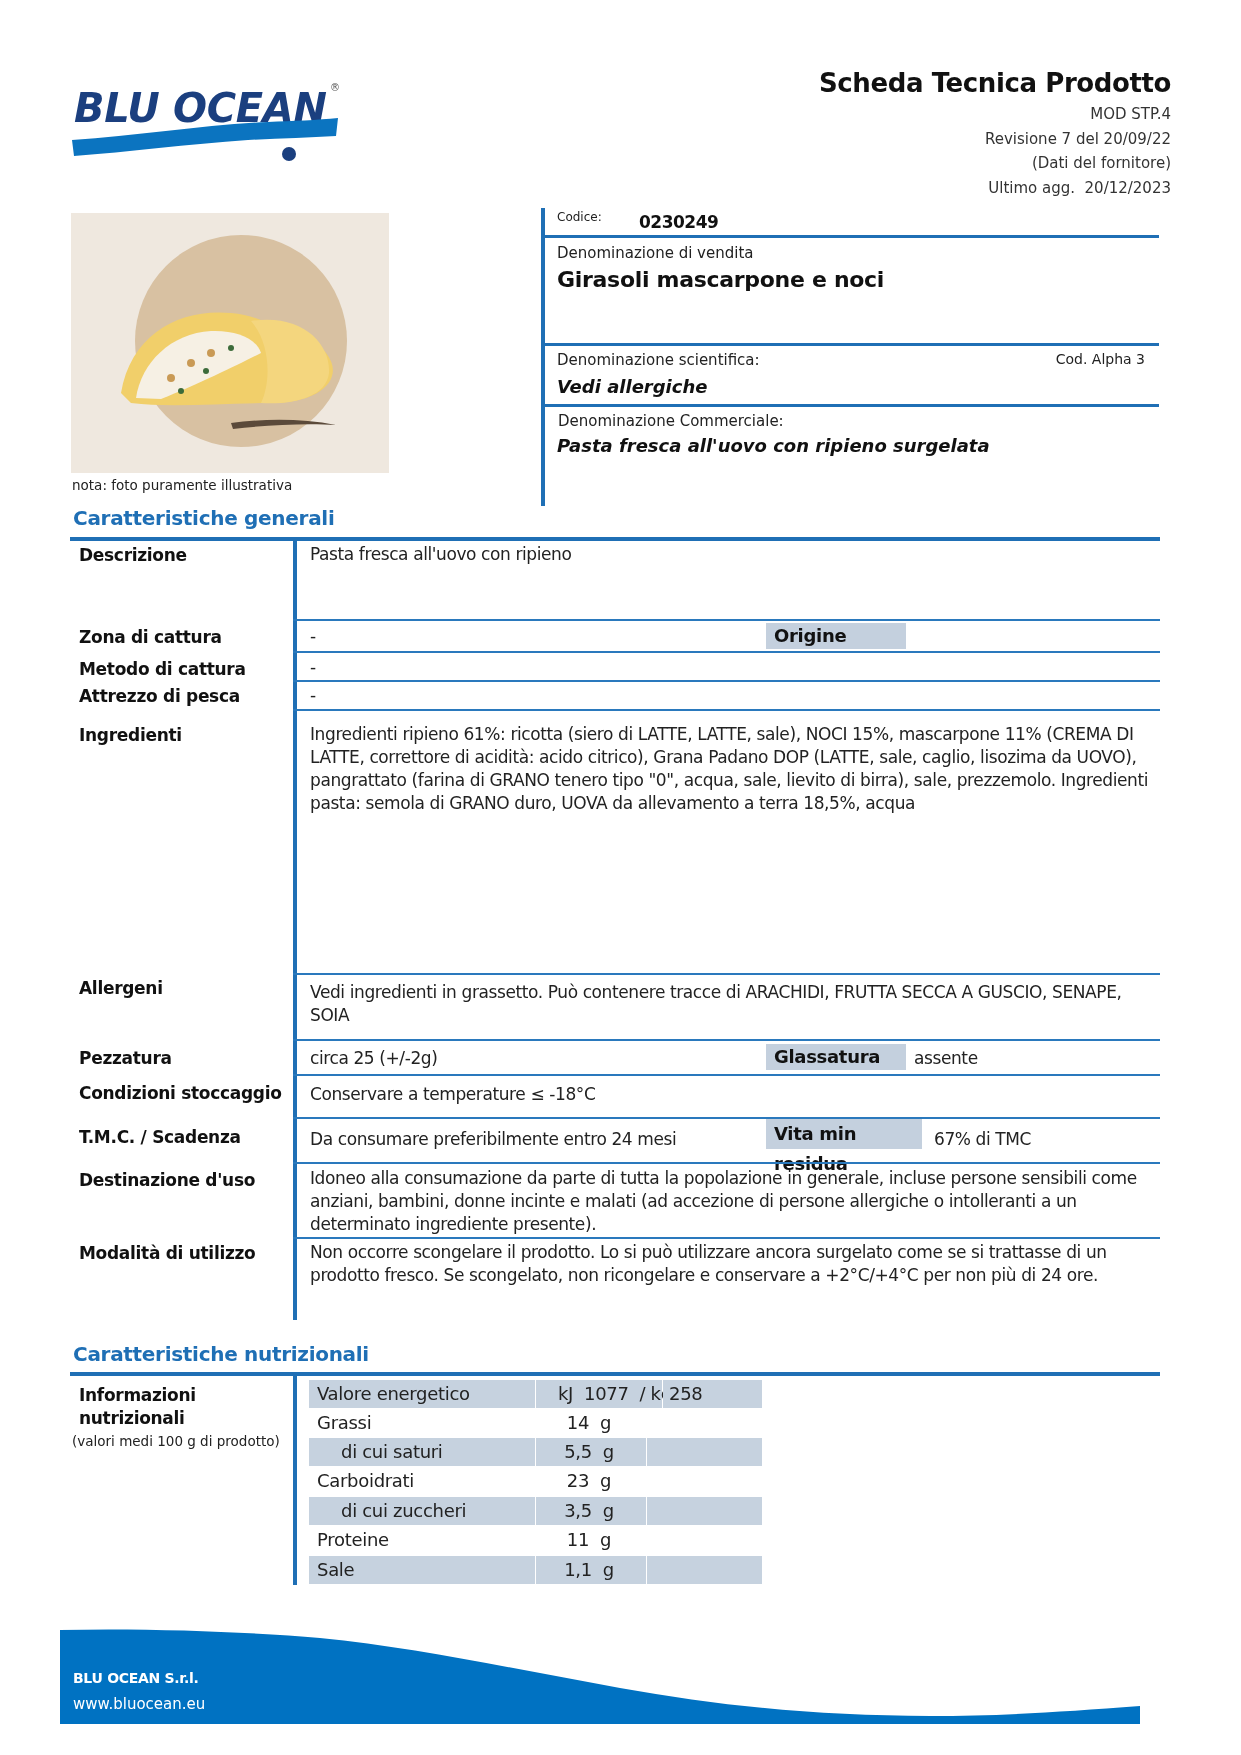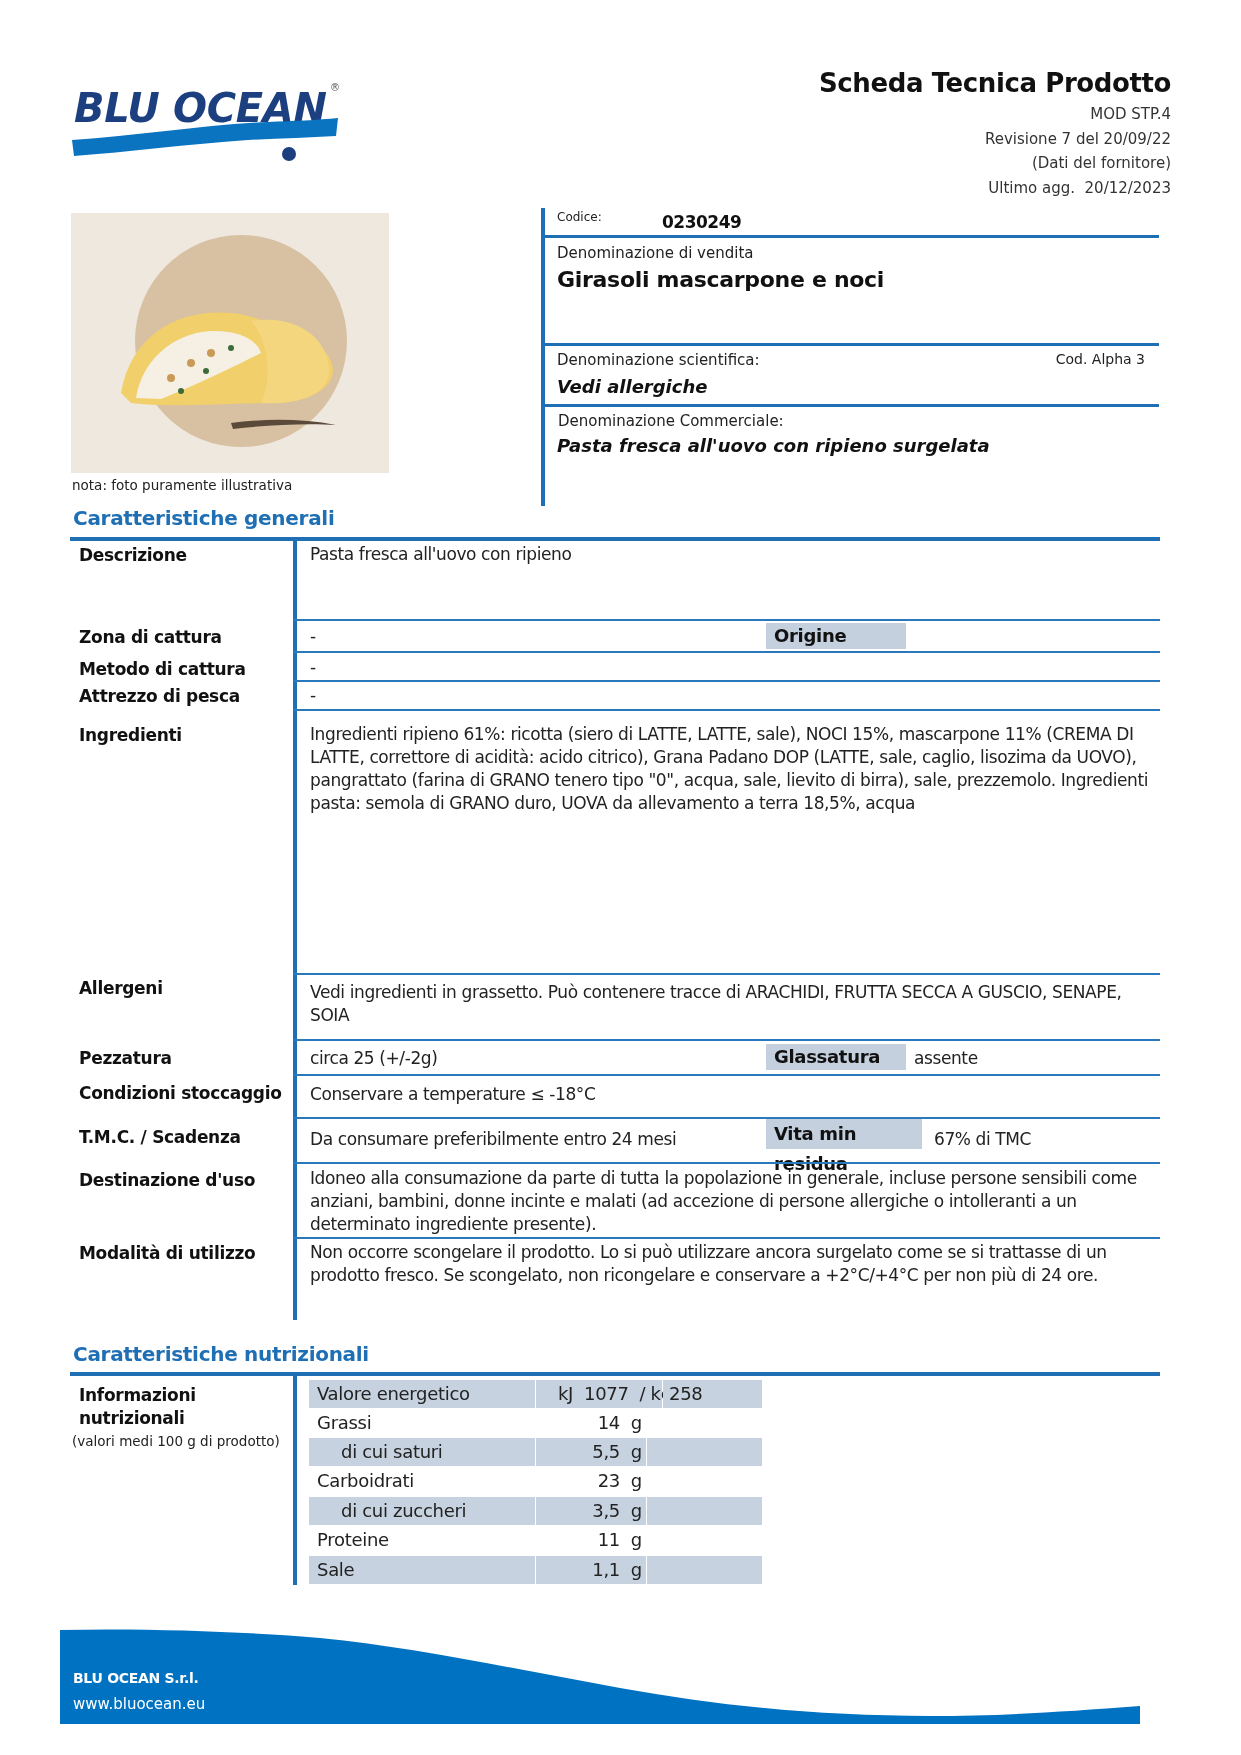--- a/index.html
+++ b/index.html
@@ -10,21 +10,21 @@
   .hline.thin { height: 2px; background: #2a79bd; }
   .vline { position: absolute; width: 4px; background: #1f6fb5; }
   .label { position: absolute; font-family: "DejaVu Sans", sans-serif; font-weight: bold; font-size: 17px; letter-spacing: -0.3px; color: #111; }
   .val { position: absolute; font-family: "DejaVu Sans", sans-serif; font-size: 17px; letter-spacing: -0.4px; color: #222; line-height: 23px; }
   .section-title { position: absolute; font-family: "DejaVu Sans", sans-serif; font-weight: bold; font-size: 20px; color: #1f6fb5; letter-spacing: -0.3px; }
   .tag { position: absolute; background: #c4d0de; font-weight: bold; font-size: 18px; padding: 0 8px; height: 26px; line-height: 26px; letter-spacing: -0.3px; }
   .small { font-size: 15px; color: #222; }
   .nut-row { position: absolute; left: 309px; width: 521px; height: 29px; font-size: 18px; color: #222; letter-spacing: -0.3px; }
   .nut-row.shade .c1, .nut-row.shade .c2, .nut-row.shade .c3 { background: #c6d2df; }
   .nut-row .c1 { position: absolute; left: 0; top: 0; width: 226px; height: 28px; line-height: 28px; padding-left: 8px; box-sizing: border-box; }
-  .nut-row .c2 { position: absolute; left: 227px; top: 0; width: 110px; height: 28px; line-height: 28px; text-align: right; padding-right: 4px; box-sizing: border-box; }
+  .nut-row .c2 { position: absolute; left: 227px; top: 0; width: 110px; height: 28px; line-height: 28px; text-align: center; padding-right: 4px; box-sizing: border-box; }
   .nut-row .c3 { position: absolute; left: 338px; top: 0; width: 115px; height: 28px; line-height: 28px; padding-left: 2px; box-sizing: border-box; }
   .nut-row .indent { padding-left: 32px; }
 </style>
 </head>
 <body>
 
 <div class="abs" style="left:68px; top:78px; width:280px; height:90px;">
   <svg width="280" height="90" viewBox="0 0 280 90">
     <text x="6" y="44" font-family="DejaVu Sans, sans-serif" font-weight="bold" font-style="italic" font-size="40" fill="#1b3f7f" letter-spacing="-3" textLength="250">BLU OCEAN</text>
     <path d="M4,62 C70,58 140,46 200,44 C225,43 250,42 270,40 L268,58 C240,60 210,60 180,62 C120,66 60,74 6,78 Z" fill="#0b74c0"></path>
@@ -52,21 +52,21 @@
     <circle cx="135" cy="158" r="3" fill="#3c6b3a"></circle>
     <circle cx="160" cy="135" r="3" fill="#3c6b3a"></circle>
     <path d="M160,210 C190,206 230,205 265,212 C235,210 195,212 162,216 Z" fill="#5b4a3a"></path>
   </svg>
 </div>
 <div class="abs" style="left:72px; top:477px; font-size:13.5px; color:#222;">nota: foto puramente illustrativa</div>
 
 <div class="vline" style="left:541px; top:208px; height:298px;"></div>
 
 <div class="abs" style="left:557px; top:210px; font-size:12px; color:#222;">Codice:</div>
-<div class="abs" style="left:662px; top:212px; font-size:17px; font-weight:bold; color:#111; letter-spacing:-0.5px;">0230249</div>
+<div class="abs" style="left:639px; top:212px; font-size:17px; font-weight:bold; color:#111; letter-spacing:-0.5px;">0230249</div>
 <div class="hline" style="left:541px; top:235px; width:618px;"></div>
 
 <div class="abs" style="left:557px; top:244px; font-size:15px; color:#222;">Denominazione di vendita</div>
 <div class="abs" style="left:557px; top:267px; font-size:22px; font-weight:bold; color:#111; letter-spacing:-0.3px;">Girasoli mascarpone e noci</div>
 <div class="hline" style="left:541px; top:343px; width:618px;"></div>
 
 <div class="abs" style="left:557px; top:351px; font-size:15px; color:#222;">Denominazione scientifica:</div>
 <div class="abs" style="right:96px; top:351px; font-size:14px; color:#222;">Cod. Alpha 3</div>
 <div class="abs" style="left:557px; top:376px; font-size:18px; font-weight:bold; font-style:italic; color:#111;">Vedi allergiche</div>
 <div class="hline" style="left:541px; top:404px; width:618px;"></div>

